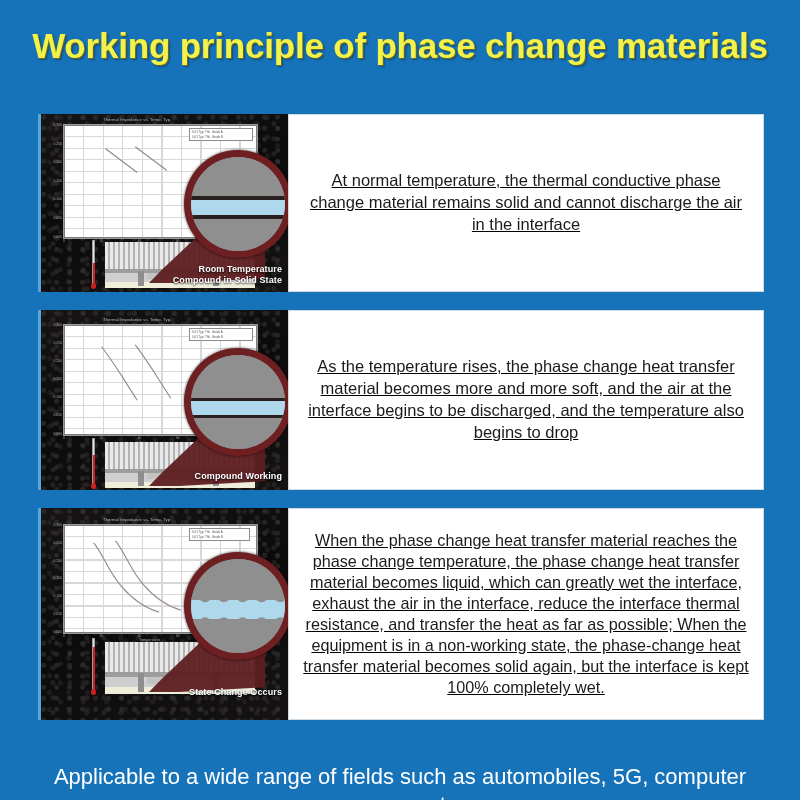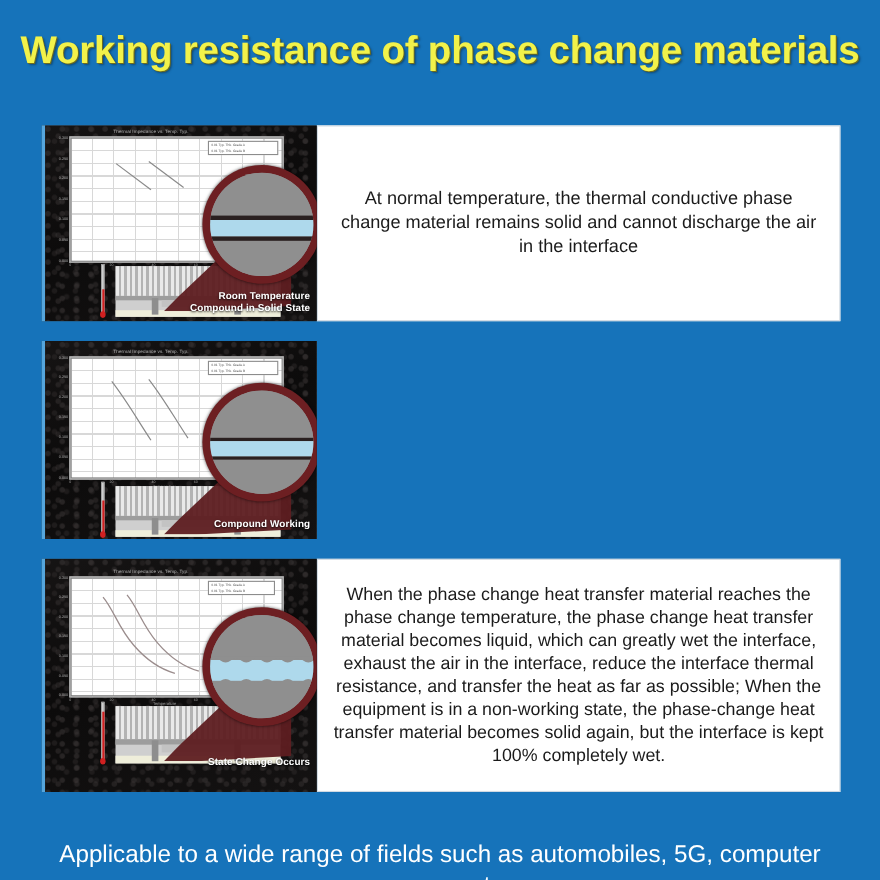--- a/index.html
+++ b/index.html
@@ -186,41 +186,42 @@
 
   
   .card{
     flex:1 1 auto;
     background:#ffffff;
     border:1px solid #cfd9e2;
     box-sizing:border-box;
     display:flex;align-items:center;justify-content:center;
     padding:23px 14px;
     margin-left:0;
+    text-decoration:underline;
   }
   .card p{
     margin:0;
     text-align:center;
     color:#1b1b1b;
     font-size:16.5px;
     line-height:1.33;
   }
   #row3 .card p{font-size:16.2px;line-height:1.30;}
 
   
   .footer{
     position:absolute;left:30px;top:763px;width:740px;
     text-align:center;color:#ffffff;
     font-size:22px;line-height:1.28;
   }
 </style>
 </head>
 <body>
 
-<div class="title">Working resistance of phase change materials</div>
+<div class="title">Working principle of phase change materials</div>
 
 <div class="row" id="row1">
 
   <div class="figure">
 
     <div class="charttitle">Thermal Impedance vs. Temp. Typ.</div>
 
     <div class="yticks">
       <span>0.300</span>
       <span>0.250</span>
@@ -356,20 +357,23 @@
           <div class="lyr pcm" style="top:49%;height:15%"></div>
           <div class="lyr air" style="top:64%;height:3%"></div>
           <div class="lyr metal" style="top:67%;height:33%"></div>
         </div>
       </div>
     </div>
 
     <div class="figcaption">Compound Working</div>
   </div>
 
+  <div class="card">
+    <p>As the temperature rises, the phase change heat transfer material becomes more and more soft, and the air at the interface begins to be discharged, and the temperature also begins to drop</p>
+  </div>
 </div>
 
 <div class="row" id="row3">
 
   <div class="figure">
 
     <div class="charttitle">Thermal Impedance vs. Temp. Typ.</div>
 
     <div class="yticks">
       <span>0.300</span>

